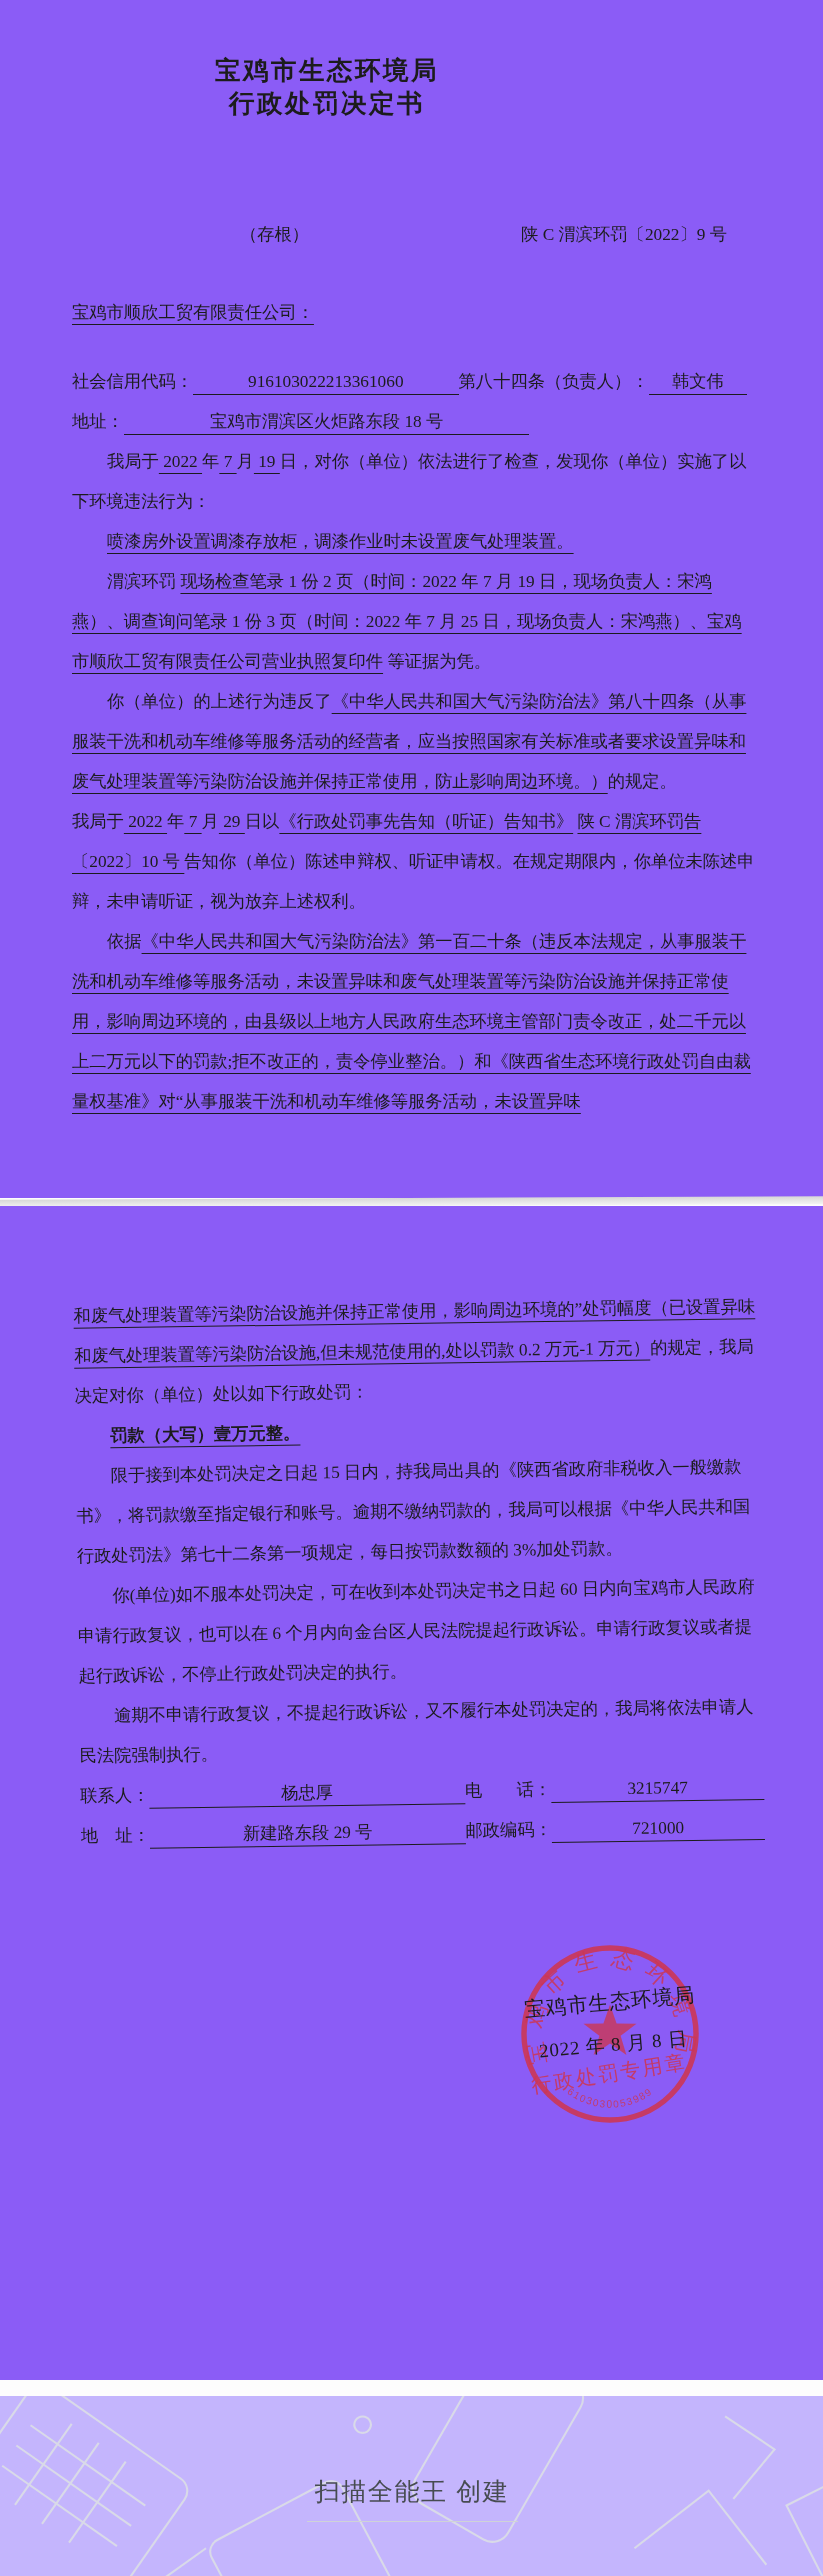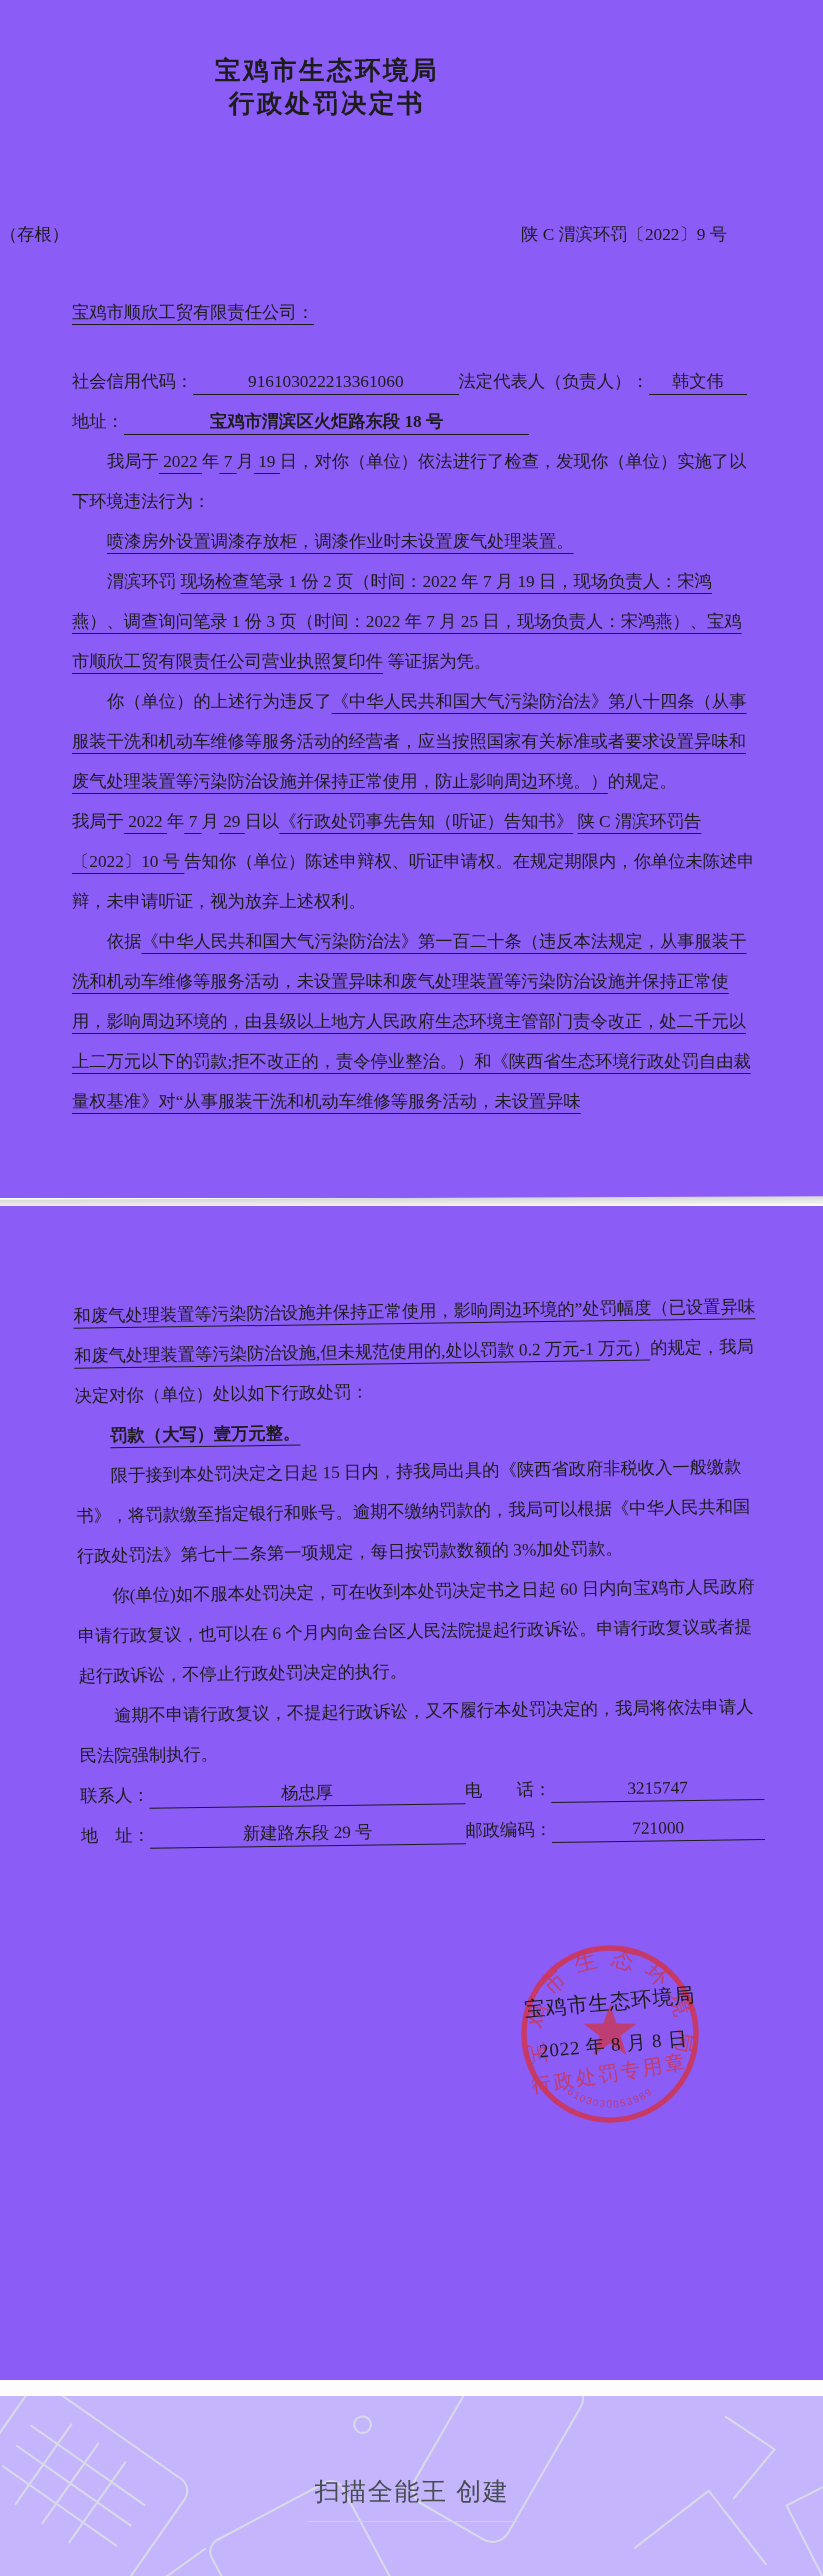--- a/index.html
+++ b/index.html
@@ -21,21 +21,21 @@
   
   .page{position:relative;background:#8b5cf6;}
   .page1{height:1198px;padding:0;}
   .page-gap{height:8.2px;background:linear-gradient(to bottom,#d7d7d7,#f4f4f4);transform:rotate(-0.25deg);}
   .page2{height:1174px;}
 
   
   .titles{padding-top:54px;text-align:center;transform:translateX(-85px);}
   .titles h1{margin:0;font-size:25.5px;line-height:33px;font-weight:bold;letter-spacing:2.5px;}
   .subhead{display:flex;justify-content:space-between;align-items:flex-end;
-           margin-top:104px;padding-right:97px;font-size:17.3px;line-height:21.4px;}
+           margin-top:104px;padding-left:240px;padding-right:97px;font-size:17.3px;line-height:21.4px;}
 
   
   .body{margin-top:48px;padding:0 66px 0 72px;font-size:17.3px;line-height:40px;white-space:normal;}
   .body p{margin:0;}
   .body p.ind{text-indent:35px;}
   .u{text-decoration:underline;text-decoration-thickness:1.2px;text-underline-offset:5.8px;text-decoration-color:#1c1c1c;}
   .b{font-weight:bold;}
   .fill{display:inline-block;border-bottom:1.2px solid #1c1c1c;text-align:center;line-height:25px;padding:0 3.3px;}
   .tilt{transform:rotate(-0.8deg);transform-origin:49px 0;}
   .p2body{margin-top:0;padding-top:91px;}
@@ -66,22 +66,22 @@
     <div class="titles">
       <h1>宝鸡市生态环境局</h1>
       <h1>行政处罚决定书</h1>
     </div>
     <div class="subhead">
       <span>（存根）</span>
       <span>陕 C 渭滨环罚〔2022〕9 号</span>
     </div>
     <div class="body">
         <p><span class="u">宝鸡市顺欣工贸有限责任公司：</span></p>
-        <p><span>社会信用代码：</span><span class="fill" style="min-width: 259px;">916103022213361060</span><span>法定代表人（负责人）：</span><span class="fill" style="min-width: 92px; margin-top: 36px;">韩文伟</span></p>
-        <p><span>地址：</span><span class="fill" style="min-width: 399px; font-weight: bold;">宝鸡市渭滨区火炬路东段 18 号</span></p>
+        <p><span>社会信用代码：</span><span class="fill" style="min-width: 259px;">916103022213361060</span><span>第八十四条（负责人）：</span><span class="fill" style="min-width: 92px; margin-top: 36px;">韩文伟</span></p>
+        <p><span>地址：</span><span class="fill" style="min-width: 399px;">宝鸡市渭滨区火炬路东段 18 号</span></p>
         <p class="ind"><span>我局于</span><span class="u"> 2022 </span><span>年</span><span class="u"> 7 </span><span>月</span><span class="u"> 19 </span><span>日，对你（单位）依法进行了检查，发现你（单位）实施了以下环境违法行为：</span></p>
         <p class="ind"><span class="u">喷漆房外设置调漆存放柜，调漆作业时未设置废气处理装置。</span></p>
         <p class="ind"><span>渭滨环罚 </span><span class="u">现场检查笔录 1 份 2 页（时间：2022 年 7 月 19 日，现场负责人：宋鸿燕）、调查询问笔录 1 份 3 页（时间：2022 年 7 月 25 日，现场负责人：宋鸿燕）、宝鸡市顺欣工贸有限责任公司营业执照复印件</span><span> 等证据为凭。</span></p>
         <p class="ind"><span>你（单位）的上述行为违反了</span><span class="u">《中华人民共和国大气污染防治法》第八十四条（从事服装干洗和机动车维修等服务活动的经营者，应当按照国家有关标准或者要求设置异味和废气处理装置等污染防治设施并保持正常使用，防止影响周边环境。）</span><span>的规定。</span></p>
         <p><span>我局于</span><span class="u"> 2022 </span><span>年</span><span class="u"> 7 </span><span>月</span><span class="u"> 29 </span><span>日以</span><span class="u">《行政处罚事先告知（听证）告知书》</span><span> </span><span class="u">陕 C 渭滨环罚告〔2022〕10 号 </span><span>告知你（单位）陈述申辩权、听证申请权。在规定期限内，你单位未陈述申辩，未申请听证，视为放弃上述权利。</span></p>
         <p class="ind"><span>依据</span><span class="u">《中华人民共和国大气污染防治法》第一百二十条（违反本法规定，从事服装干洗和机动车维修等服务活动，未设置异味和废气处理装置等污染防治设施并保持正常使用，影响周边环境的，由县级以上地方人民政府生态环境主管部门责令改正，处二千元以上二万元以下的罚款;拒不改正的，责令停业整治。）和《陕西省生态环境行政处罚自由裁量权基准》对“从事服装干洗和机动车维修等服务活动，未设置异味</span></p>
       </div>
   </section>
 
   <div class="page-gap"></div>

